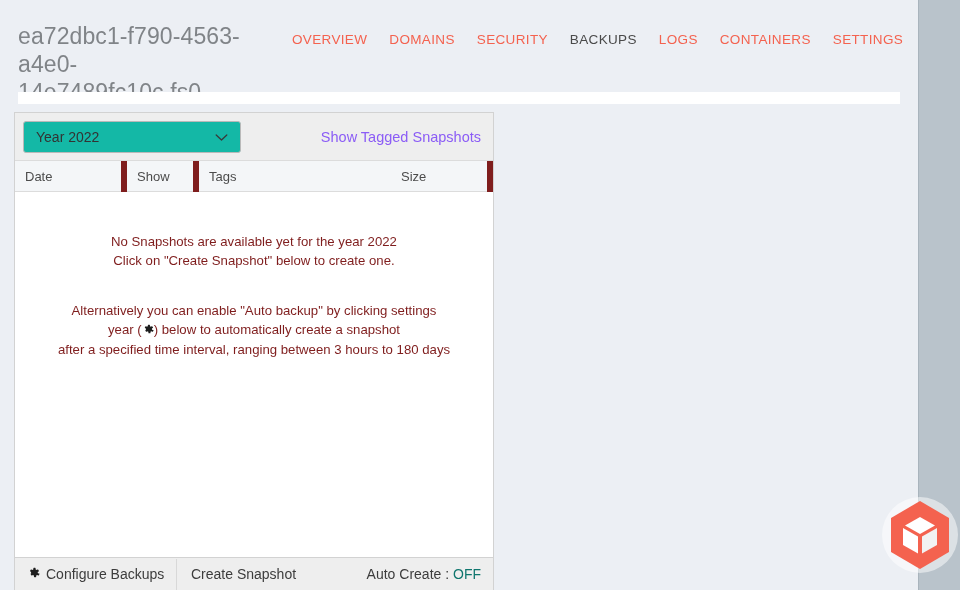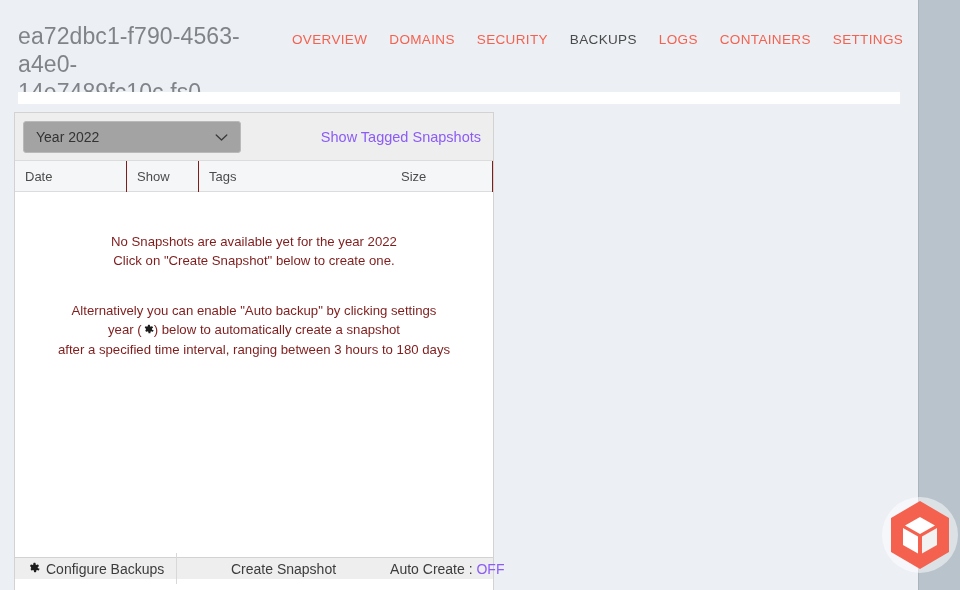--- a/index.html
+++ b/index.html
@@ -115,21 +115,21 @@
     padding: 0 0 0 6px;
     box-sizing: border-box;
     position: relative;
   }
 
   .year-select {
     position: relative;
     width: 218px;
     height: 32px;
     margin-left: 2px;
-    background: #a3a3a3;
+    background: #14b8a6;
     border: 1px solid #b9b9b9;
     border-radius: 3px;
     box-sizing: border-box;
     display: flex;
     align-items: center;
     cursor: pointer;
   }
   .year-select-label {
     font-size: 14px;
     color: #333333;
@@ -164,21 +164,21 @@
     align-items: center;
     box-sizing: border-box;
   }
   .th {
     font-size: 13px;
     color: #4c4c4c;
     padding-left: 10px;
     box-sizing: border-box;
     height: 31px;
     line-height: 31px;
-    border-right: 1px solid #7f1d1d;
+    border-right: 6px solid #7f1d1d;
   }
   .th.c0 { width: 112px; }
   .th.c1 { width: 72px; }
   .th.c2 { width: 102px; }
   .th.c3 { width: 192px; border-right: none; }
 
   .table-body {
     flex: 1 1 auto;
     background: #ffffff;
     position: relative;
@@ -199,28 +199,27 @@
     display: inline-block;
     vertical-align: -1px;
   }
 
   
   .panel-footer {
     position: absolute;
     left: 14px;
     top: 557px;
     width: 480px;
-    height: 22px;
+    height: 33px;
     background: #eeeeee;
     border: 1px solid #d2d2d2;
     border-bottom: none;
     box-sizing: border-box;
     display: flex;
     align-items: center;
-    gap: 40px;
   }
   .footer-btn {
     height: 31px;
     display: flex;
     align-items: center;
     font-size: 14px;
     color: #3c3c3c;
     cursor: pointer;
     padding: 0 14px;
     box-sizing: border-box;
@@ -238,21 +237,21 @@
     width: 150px;
   }
   .auto-backup {
     margin-left: auto;
     padding-right: 12px;
     font-size: 14px;
     color: #3c3c3c;
     white-space: nowrap;
   }
   .auto-backup .state {
-    color: #8b5cf6;
+    color: #0f766e;
   }
 
   
   .logo {
     position: absolute;
     left: 880px;
     top: 495px;
     width: 80px;
     height: 80px;
   }

